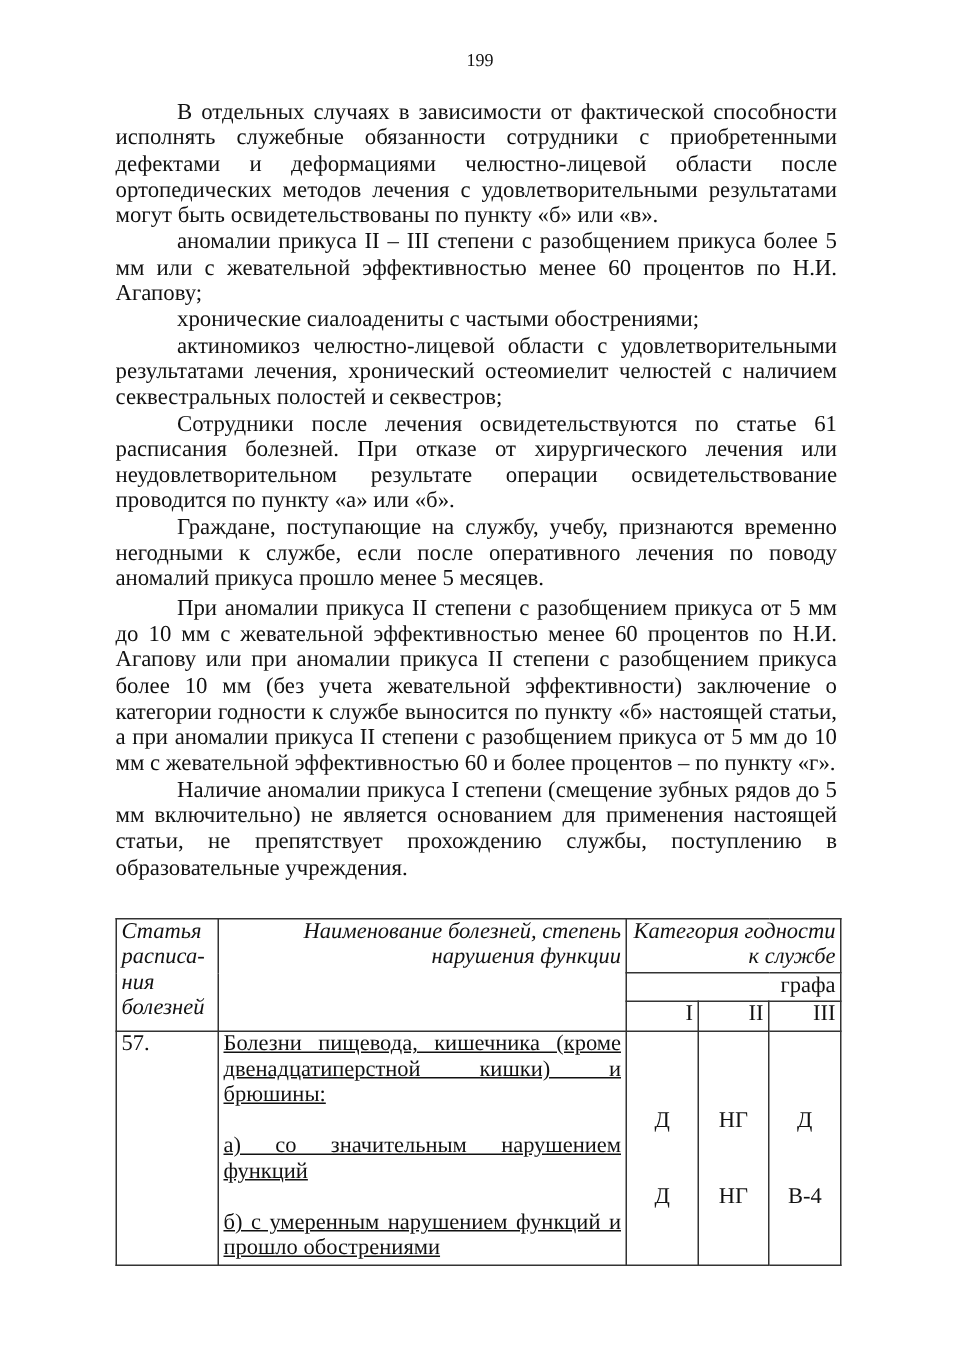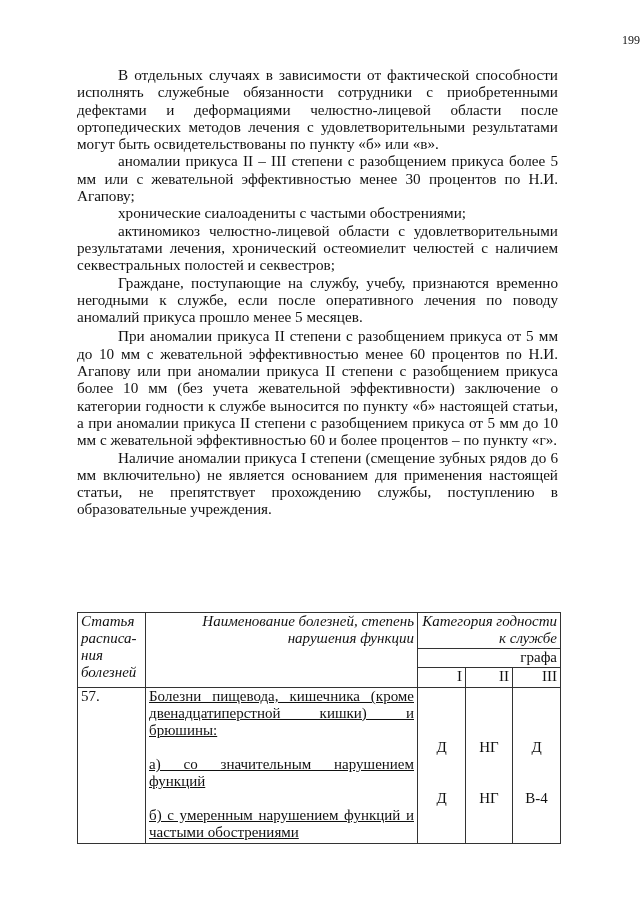--- a/index.html
+++ b/index.html
@@ -1,44 +1,45 @@
 <!DOCTYPE html>
 <html><head>
 <meta charset="utf-8">
 <style>
   html, body { margin: 0; padding: 0; background: #ffffff; }
   body { width: 640px; height: 905px; position: relative; overflow: hidden;
          font-family: "Liberation Serif", "DejaVu Serif", serif; color: #111; }
-  .page-num { position: absolute; top: 33px; left: 0; width: 640px; text-align: right; font-size: 12px; }
+  .page-num { position: absolute; top: 33px; left: 0; width: 640px; text-align: center; font-size: 12px; }
   .text { position: absolute; left: 77px; width: 481px; font-size: 15.2px; line-height: 17.3px; }
   .p { margin: 0; text-align: justify; text-indent: 41px; }
   table.grid { position: absolute; left: 77px; top: 612px; width: 483px; height: 232px;
                border-collapse: collapse; font-size: 15px; line-height: 17px; table-layout: fixed; }
   table.grid td { border: 1px solid #333; padding: 0 3px; vertical-align: top; }
   .c { text-align: right; }
   .body-cell { padding-top: 1px; margin-left: 13px; }
   .desc-block { text-align: justify; text-decoration: underline; }
   .desc-gap { height: 17px; }
   .val { text-align: center; }
   .val-spacer { height: 51px; }
   .val-gap { height: 34px; }
 </style>
 </head>
 <body>
 
 <div class="page-num">199</div>
 
 <div class="text" style="top:66px;">
   <p class="p">В отдельных случаях в зависимости от фактической способности исполнять служебные обязанности сотрудники с приобретенными дефектами и деформациями челюстно-лицевой области после ортопедических методов лечения с удовлетворительными результатами могут быть освидетельствованы по пункту «б» или «в».</p>
-  <p class="p">аномалии прикуса II – III степени с разобщением прикуса более 5 мм или с жевательной эффективностью менее 30 процентов по Н.И. Агапову;</p>
+  <p class="p">аномалии прикуса II – III степени с разобщением прикуса более 5 мм или с жевательной эффективностью менее 60 процентов по Н.И. Агапову;</p>
   <p class="p">хронические сиалоадениты с частыми обострениями;</p>
   <p class="p">актиномикоз челюстно-лицевой области с удовлетворительными результатами лечения, хронический остеомиелит челюстей с наличием секвестральных полостей и секвестров;</p>
+  <p class="p">Сотрудники после лечения освидетельствуются по статье 61 расписания болезней. При отказе от хирургического лечения или неудовлетворительном результате операции освидетельствование проводится по пункту «а» или «б».</p>
   <p class="p">Граждане, поступающие на службу, учебу, признаются временно негодными к службе, если после оперативного лечения по поводу аномалий прикуса прошло менее 5 месяцев.</p>
   <p class="p" style="margin-top:2px;">При аномалии прикуса II степени с разобщением прикуса от 5 мм до 10 мм с жевательной эффективностью менее 60 процентов по Н.И. Агапову или при аномалии прикуса II степени с разобщением прикуса более 10 мм (без учета жевательной эффективности) заключение о категории годности к службе выносится по пункту «б» настоящей статьи, а при аномалии прикуса II степени с разобщением прикуса от 5 мм до 10 мм с жевательной эффективностью 60 и более процентов – по пункту «г».</p>
-  <p class="p">Наличие аномалии прикуса I степени (смещение зубных рядов до 6 мм включительно) не является основанием для применения настоящей статьи, не препятствует прохождению службы, поступлению в образовательные учреждения.</p>
+  <p class="p">Наличие аномалии прикуса I степени (смещение зубных рядов до 5 мм включительно) не является основанием для применения настоящей статьи, не препятствует прохождению службы, поступлению в образовательные учреждения.</p>
 </div>
 
 <table class="grid">
   <colgroup>
     <col style="width:68px">
     <col style="width:272px">
     <col style="width:48px">
     <col style="width:47px">
     <col style="width:48px">
   </colgroup>
@@ -58,21 +59,21 @@
     <td class="c">II</td>
     <td class="c">III</td>
   </tr>
   <tr>
     <td class="body-cell">57.</td>
     <td class="body-cell">
       <div class="desc-block">Болезни пищевода, кишечника (кроме двенадцатиперстной кишки) и брюшины:</div>
       <div class="desc-gap"></div>
       <div class="desc-block">а) со значительным нарушением функций</div>
       <div class="desc-gap"></div>
-      <div class="desc-block">б) с умеренным нарушением функций и частыми обострениями</div>
+      <div class="desc-block">б) с умеренным нарушением функций и прошло обострениями</div>
     </td>
     <td class="body-cell val">
       <div class="val-spacer"></div>
       <div>Д</div>
       <div class="val-gap"></div>
       <div>Д</div>
     </td>
     <td class="body-cell val">
       <div class="val-spacer"></div>
       <div>НГ</div>

